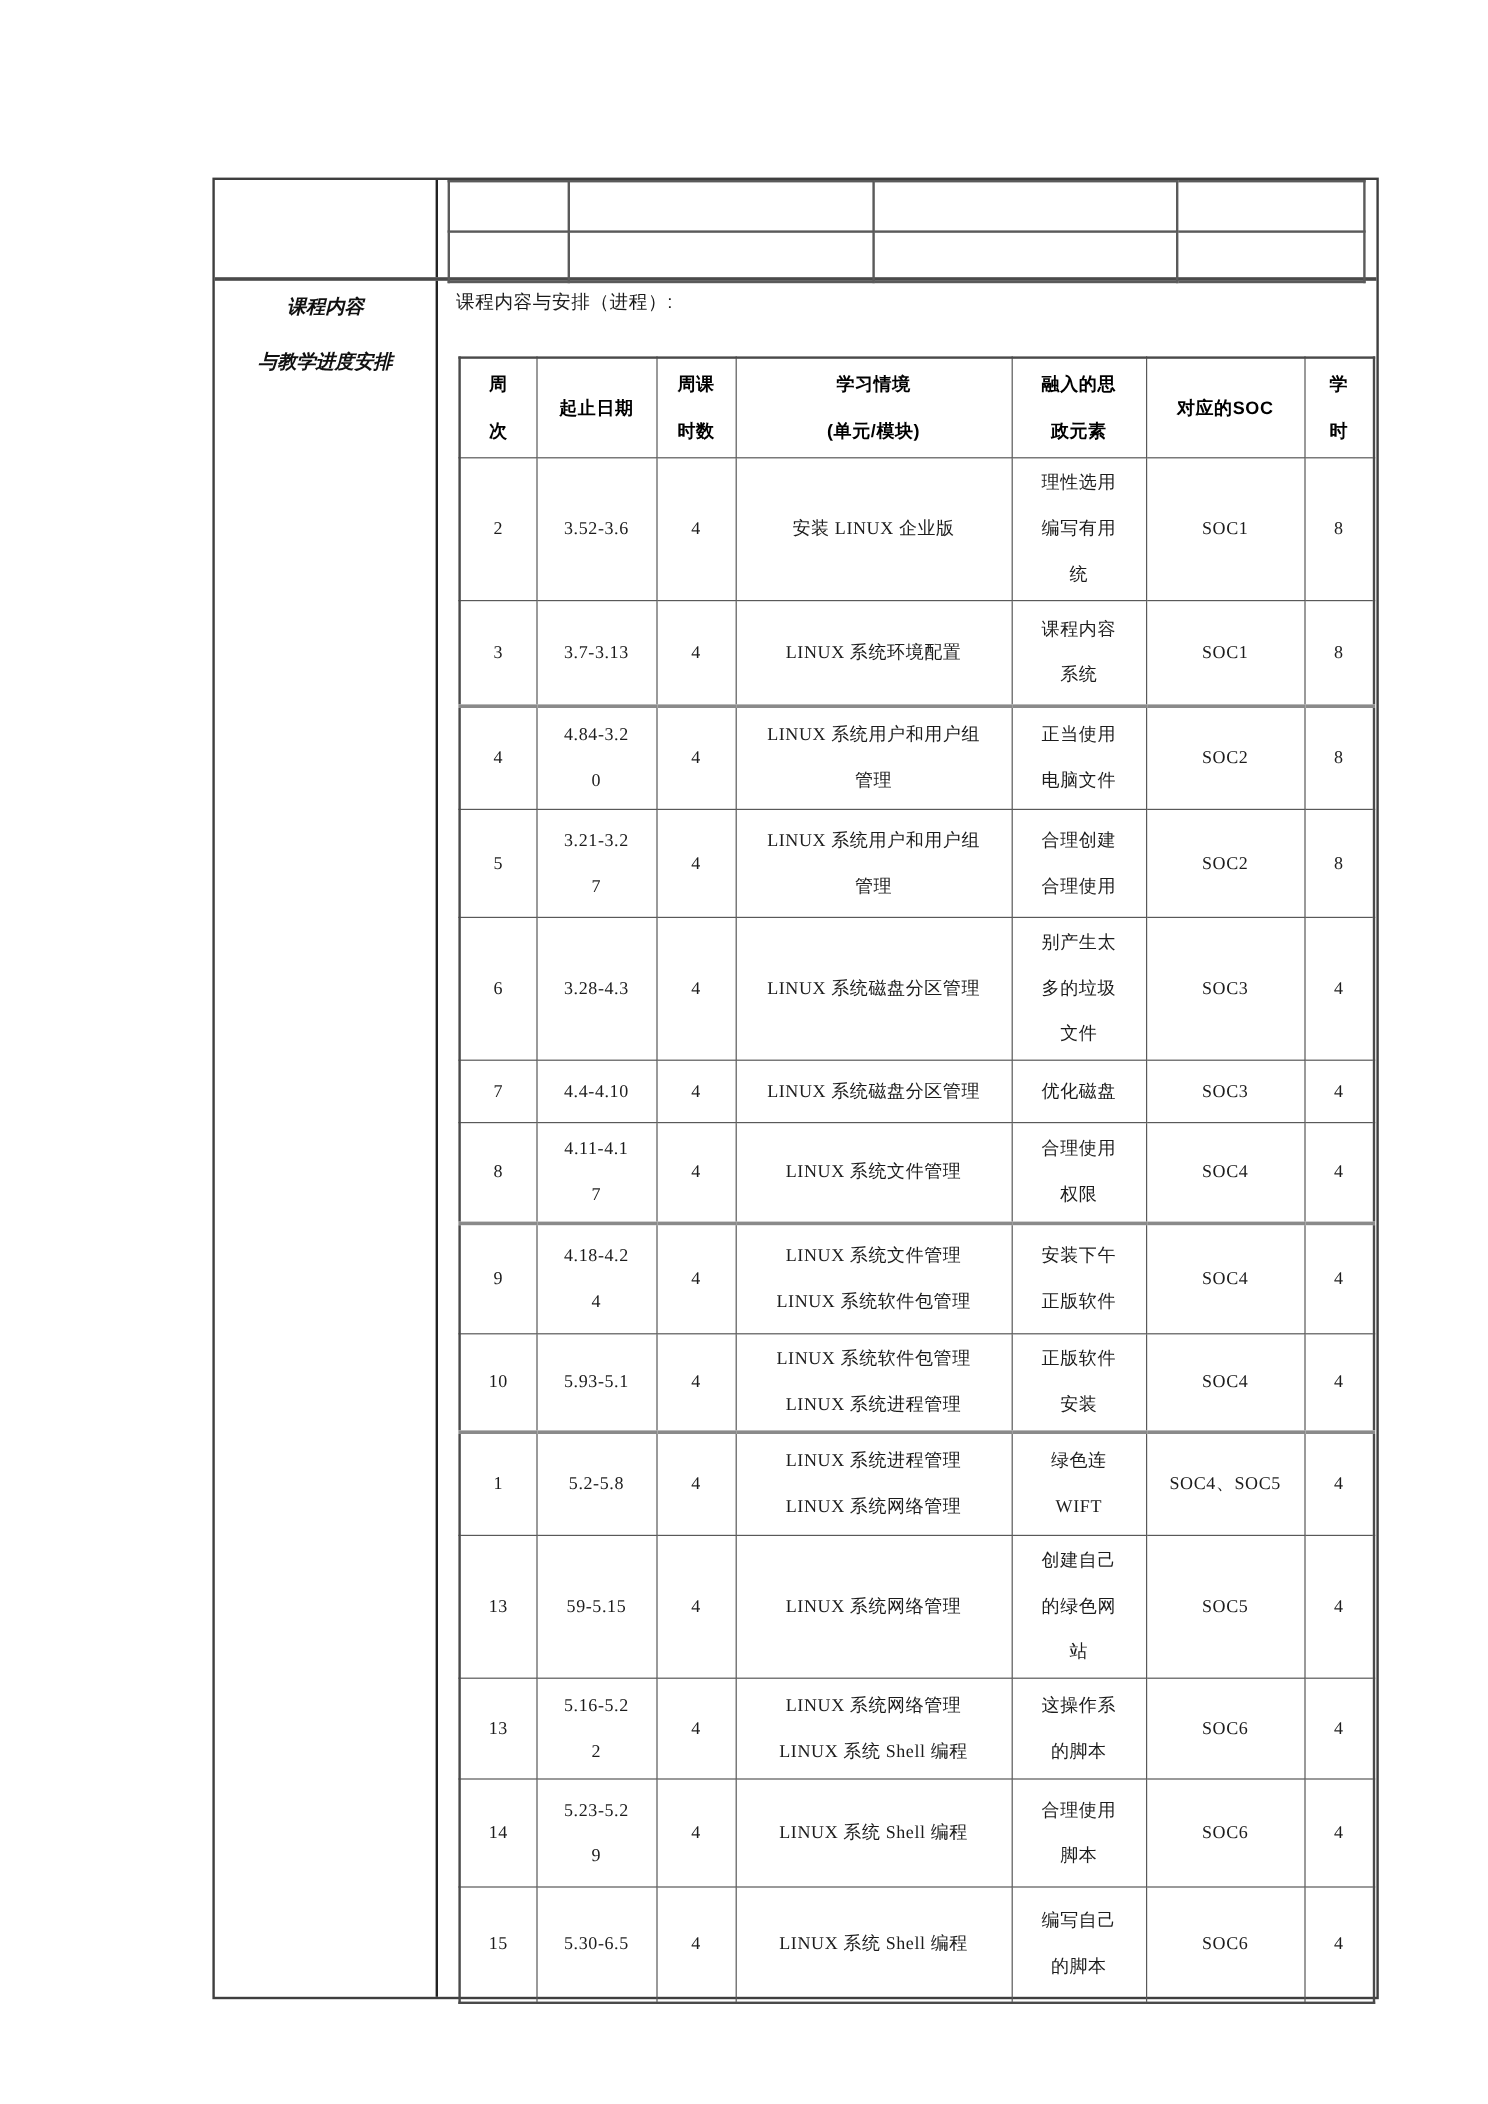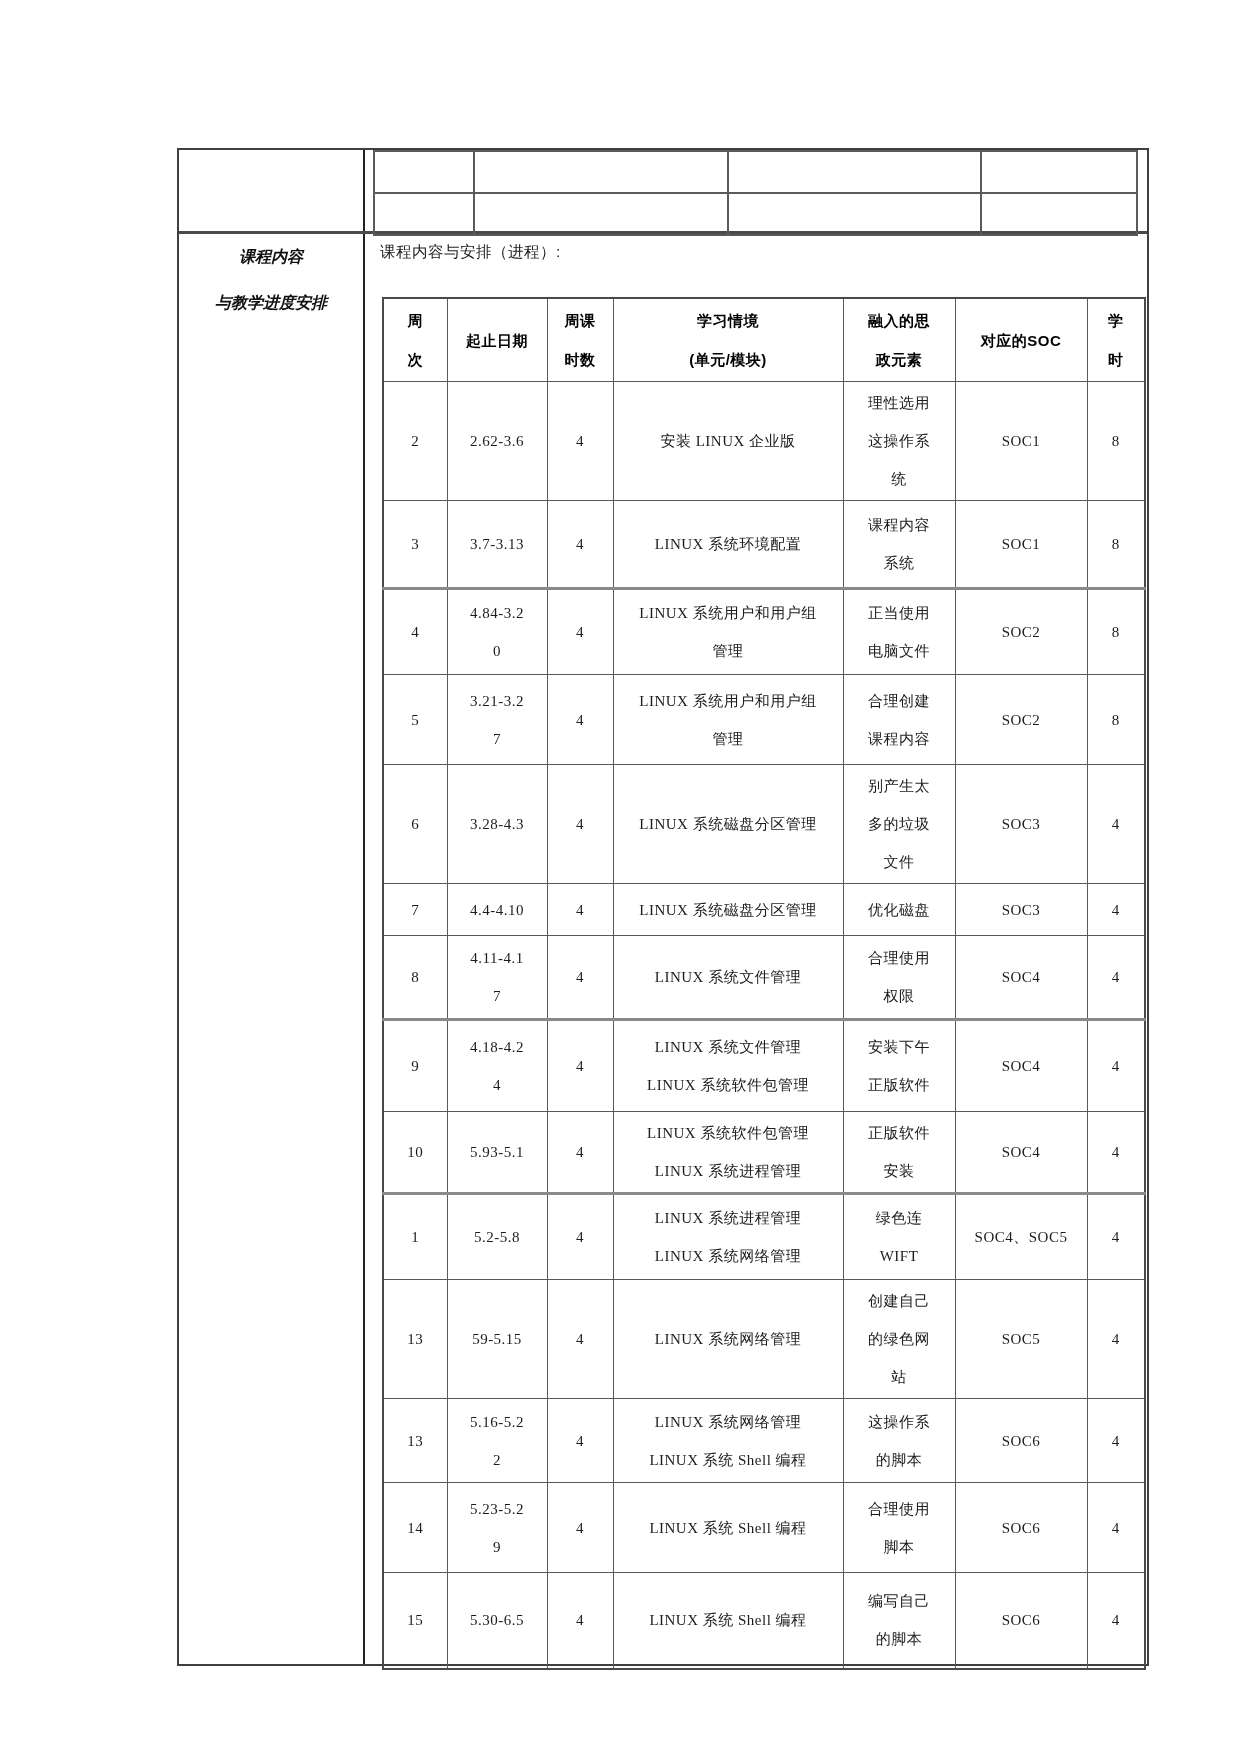--- a/index.html
+++ b/index.html
@@ -162,25 +162,25 @@
             <th>融入的思
 政元素</th>
             <th>对应的SOC</th>
             <th>学
 时</th>
           </tr>
         </thead>
         <tbody>
           <tr>
             <td>2</td>
-            <td>2.62-3.6</td>
+            <td>3.52-3.6</td>
             <td>4</td>
             <td>安装 LINUX 企业版</td>
             <td>理性选用
-这操作系
+编写有用
 统</td>
             <td>SOC1</td>
             <td>8</td>
           </tr>
           <tr>
             <td>3</td>
             <td>3.7-3.13</td>
             <td>4</td>
             <td>LINUX 系统环境配置</td>
             <td>课程内容
@@ -201,21 +201,21 @@
             <td>8</td>
           </tr>
           <tr>
             <td>5</td>
             <td>3.21-3.2
 7</td>
             <td>4</td>
             <td>LINUX 系统用户和用户组
 管理</td>
             <td>合理创建
-课程内容</td>
+合理使用</td>
             <td>SOC2</td>
             <td>8</td>
           </tr>
           <tr>
             <td>6</td>
             <td>3.28-4.3</td>
             <td>4</td>
             <td>LINUX 系统磁盘分区管理</td>
             <td>别产生太
 多的垃圾

